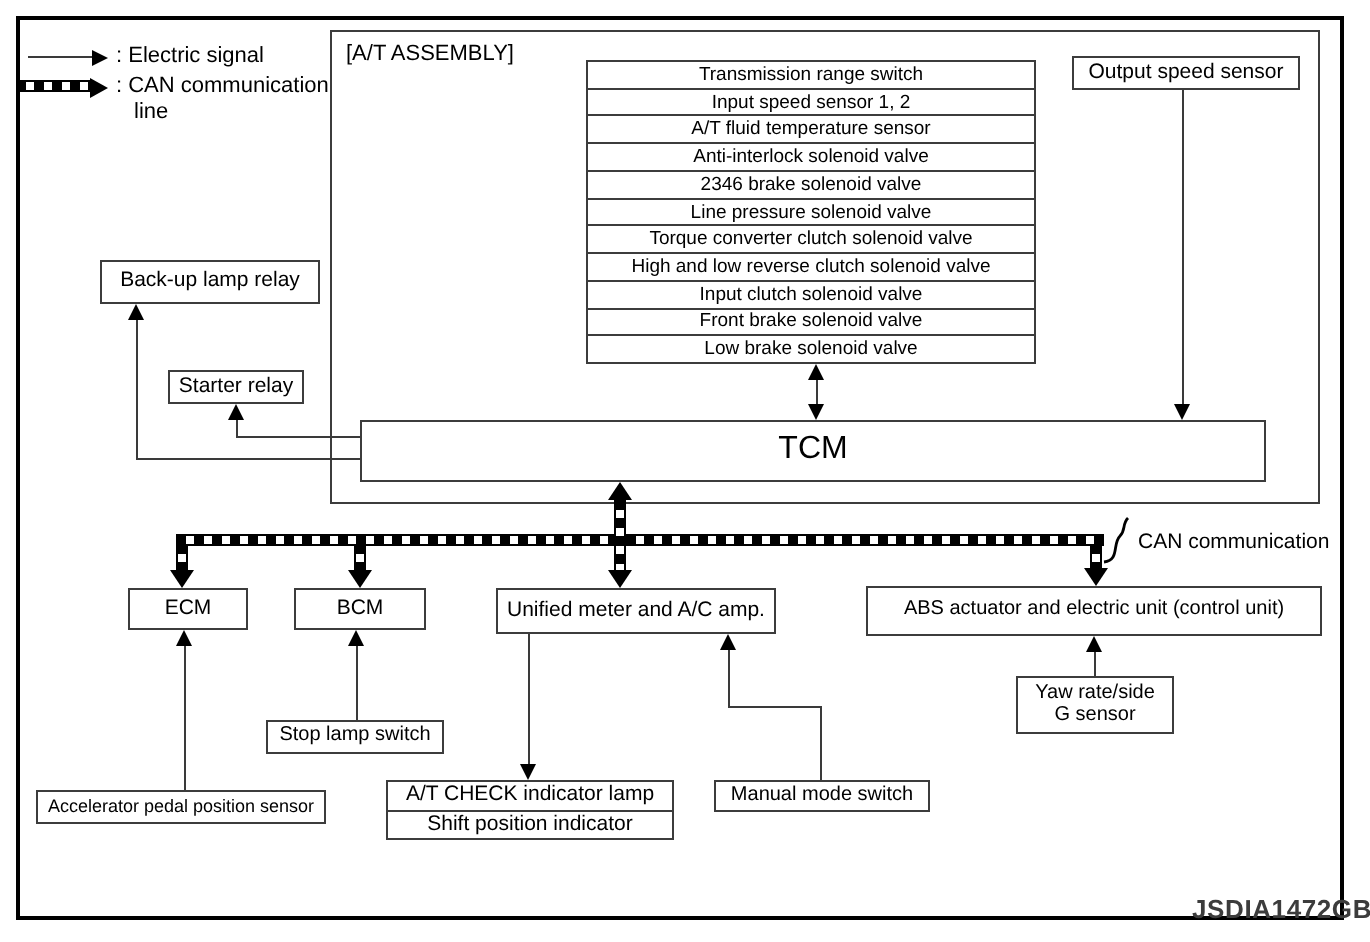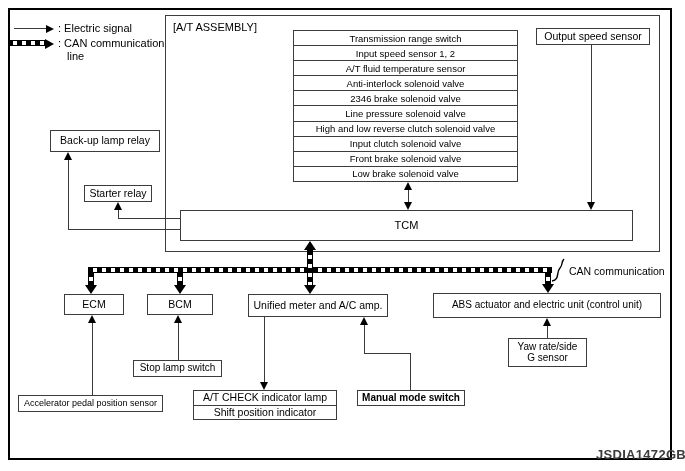--- a/index.html
+++ b/index.html
@@ -52,37 +52,38 @@
   <div class="frame" style="left:165px;top:15px;width:495px;height:237px;"></div>
   <div class="lbl" style="left:173px;top:21px;">[A/T ASSEMBLY]</div>
 
   <div class="list">
     <div class="row">Transmission range switch</div>
     <div class="row">Input speed sensor 1, 2</div>
     <div class="row">A/T fluid temperature sensor</div>
     <div class="row">Anti-interlock solenoid valve</div>
     <div class="row">2346 brake solenoid valve</div>
     <div class="row">Line pressure solenoid valve</div>
+    <div class="row">Torque converter clutch solenoid valve</div>
     <div class="row">High and low reverse clutch solenoid valve</div>
     <div class="row">Input clutch solenoid valve</div>
     <div class="row">Front brake solenoid valve</div>
     <div class="row">Low brake solenoid valve</div>
   </div>
 
   <div class="box" style="left:536px;top:28px;width:114px;height:17px;">
     <span>Output speed sensor</span>
   </div>
   <div class="vline" style="left:591px;top:45px;height:157px;"></div>
   <div class="arr down-sm" style="left:587px;top:202px;"></div>
 
   <div class="arr up-sm" style="left:404px;top:182px;"></div>
   <div class="vline" style="left:408px;top:190px;height:12px;"></div>
   <div class="arr down-sm" style="left:404px;top:202px;"></div>
 
-  <div class="box" style="left:180px;top:210px;width:453px;height:31px;font-size:11px;">
+  <div class="box" style="left:180px;top:210px;width:453px;height:31px;font-size:16px;">
     <span>TCM</span>
   </div>
 
   <div class="hline" style="left:118px;top:218px;width:62px;"></div>
   <div class="vline" style="left:118px;top:210px;height:8px;"></div>
   <div class="arr up-sm" style="left:114px;top:202px;"></div>
   <div class="box" style="left:84px;top:185px;width:68px;height:17px;">
     <span>Starter relay</span>
   </div>
 
@@ -142,21 +143,21 @@
   <div class="arr down-sm" style="left:260px;top:382px;"></div>
   <div class="box stack2" style="left:193px;top:390px;width:144px;height:30px;">
     <div class="cell">A/T CHECK indicator lamp</div>
     <div class="cell">Shift position indicator</div>
   </div>
 
   <div class="arr up-sm" style="left:360px;top:317px;"></div>
   <div class="vline" style="left:364px;top:325px;height:28px;"></div>
   <div class="hline" style="left:364px;top:353px;width:47px;"></div>
   <div class="vline" style="left:410px;top:353px;height:37px;"></div>
-  <div class="box" style="left:357px;top:390px;width:108px;height:16px;font-size:10px;font-weight:bold;">
+  <div class="box" style="left:357px;top:390px;width:108px;height:16px;font-size:10px;">
     <span>Manual mode switch</span>
   </div>
 
   <div class="arr up-sm" style="left:543px;top:318px;"></div>
   <div class="vline" style="left:547px;top:326px;height:12px;"></div>
   <div class="box" style="left:508px;top:338px;width:79px;height:29px;font-size:10px;flex-direction:column;">
     <span>Yaw rate/side</span>
     <span>G sensor</span>
   </div>
 

